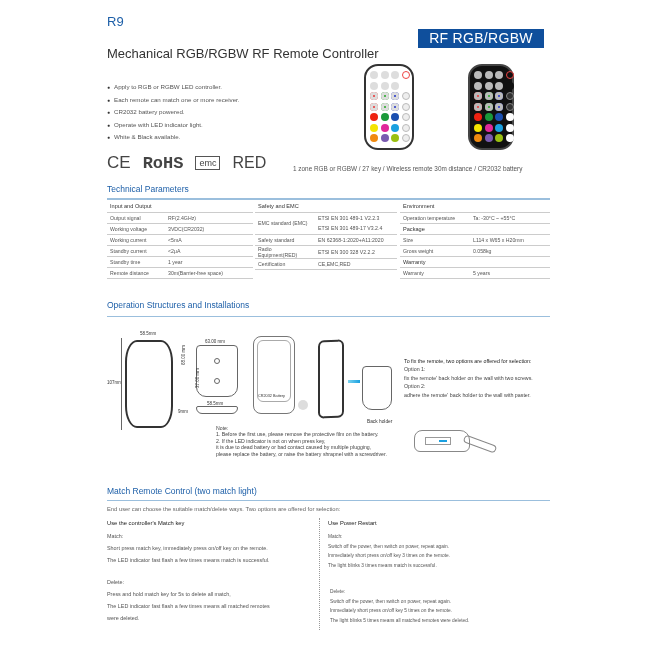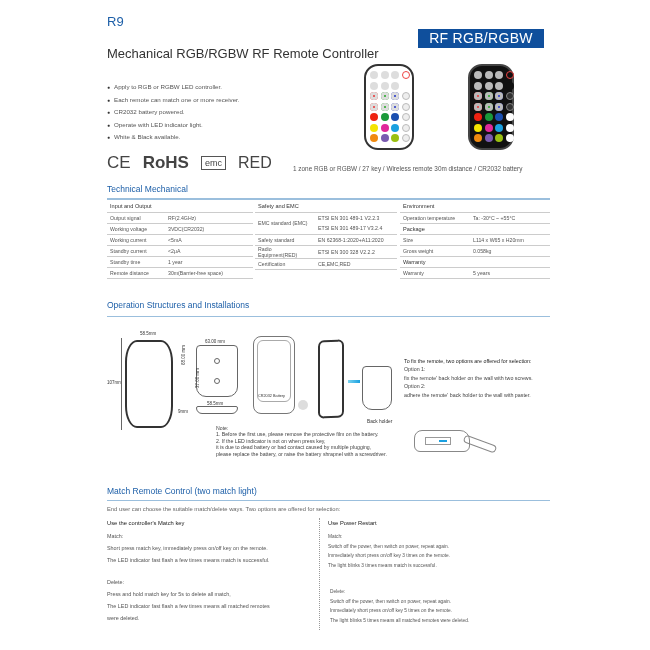--- a/index.html
+++ b/index.html
@@ -109,27 +109,27 @@
       <div class="key" style="background:#fff"></div>
     <div class="key" style="background:#f08a10"></div>
       <div class="key" style="background:#7a5ab0"></div>
       <div class="key" style="background:#9ac010"></div>
       <div class="key" style="background:#fff"></div>
   </div>
 </div>
 
 <div class="abs certs">
   <span>CE</span>
-  <span style="font-weight:bold;">RoHS</span>
+  <span style="font-weight:bold;font-family:Liberation Mono, monospace;">RoHS</span>
   <span class="emc">emc</span>
   <span class="red">RED</span>
 </div>
 <div class="abs spec-line">1 zone RGB or RGBW / 27 key / Wireless remote 30m distance / CR2032 battery</div>
 
-<div class="abs sec-title" style="left:107px;top:184px;">Technical Mechanical</div>
+<div class="abs sec-title" style="left:107px;top:184px;">Technical Parameters</div>
 <div class="abs sec-line" style="left:107px;top:198px;width:443px;"></div>
 
 <table class="abs tp" style="left:107px;top:201px;width:146px;">
   <tbody>
       <tr>
         <td class="h" colspan="2">Input and Output</td>
       </tr>
   <tr>
         <td style="width:58px">Output signal</td>
         <td>RF(2.4GHz)</td>

